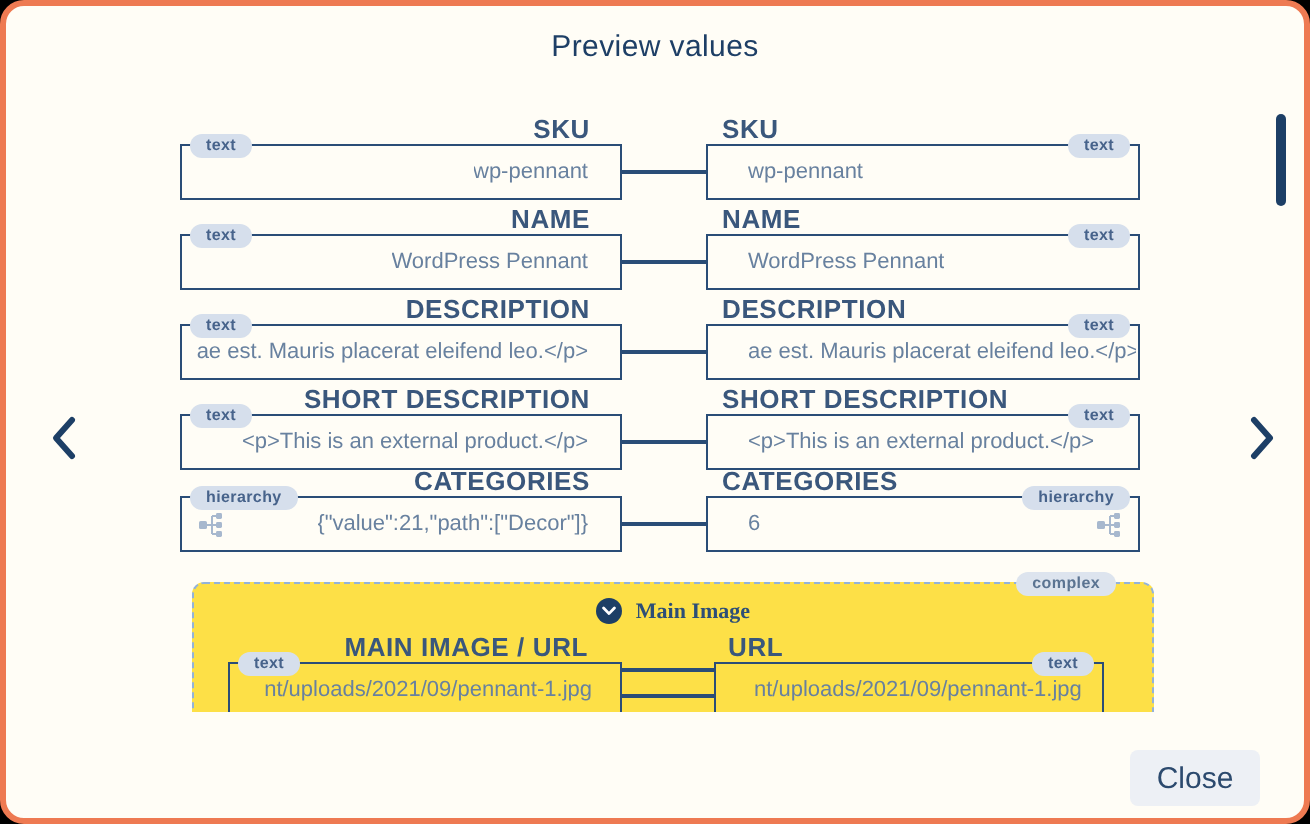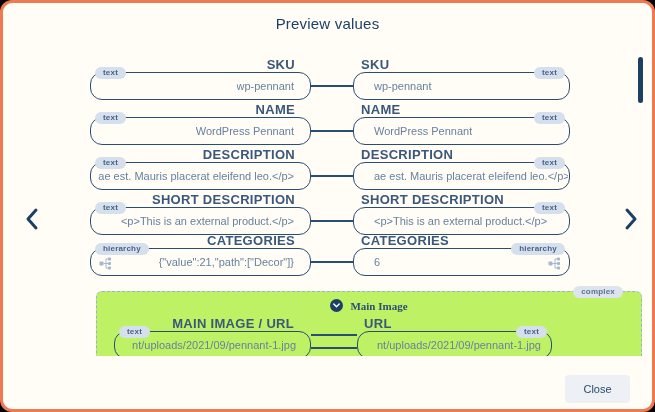--- a/index.html
+++ b/index.html
@@ -18,21 +18,21 @@
   .scroll-area{position:absolute;top:0;left:0;width:100%;height:353px;overflow:hidden;}
   .map-row{position:absolute;left:0;width:100%;height:40px;}
   .lbl{
     position:absolute;font-size:13px;font-weight:bold;color:#3a577c;
     letter-spacing:.3px;white-space:nowrap;height:10px;line-height:10px;
   }
   .lbl-left{left:87px;width:213px;text-align:right;padding-right:8px;box-sizing:border-box;top:-12px;}
   .lbl-right{left:358px;top:-12px;}
   .box{
     position:absolute;top:0;height:28px;box-sizing:border-box;
-    border:1.5px solid #2a4d77;border-radius:12px;background:transparent;text-decoration:underline;
+    border:1.5px solid #2a4d77;border-radius:0;background:transparent;text-decoration:underline;
   }
   .box-left{left:87px;width:221px;}
   .box-right{left:350px;width:217px;}
   .val{
     position:absolute;top:0;height:100%;line-height:26px;font-size:11px;color:#68819f;
     white-space:nowrap;overflow:hidden;max-width:90%;
   }
   .val-right{right:16px;}
   .val-left{left:20px;}
   .badge{
@@ -40,22 +40,22 @@
     border-radius:7px;background:#d6dfec;color:#47638b;font-size:8px;font-weight:bold;
     letter-spacing:.2px;white-space:nowrap;
   }
   .badge-tl{left:4px;}
   .badge-tr{right:4px;}
   .connector{position:absolute;left:308px;width:42px;height:2px;background:#2a4d77;top:13px;}
   .hicon{position:absolute;top:7px;}
   .hicon-left{left:8px;}
   .hicon-right{right:8px;}
   .complex{
-    position:absolute;left:93px;top:288px;width:546px;height:80px;box-sizing:border-box;
-    border:1px dashed #93b3d9;border-radius:6px;background:#bef264;
+    position:absolute;left:93px;top:288px;width:481px;height:80px;box-sizing:border-box;
+    border:1px dashed #93b3d9;border-radius:6px;background:#fde047;
   }
   .badge-complex{right:18px;background:#dde4ee;color:#5b7492;}
   .group-header{
     position:absolute;top:7px;left:0;width:100%;display:flex;align-items:center;
     justify-content:center;gap:7px;font-family:Liberation Serif, serif;
   }
   .collapse-circle{
     width:13px;height:13px;border-radius:50%;background:#1d3f66;display:inline-flex;
     align-items:center;justify-content:center;cursor:pointer;
   }
@@ -71,21 +71,21 @@
   .inner-connector.c2{top:55px;}
   .scrollbar-thumb{
     position:absolute;left:635px;top:54px;width:5px;height:46px;border-radius:3px;
     background:#1d3f66;cursor:pointer;
   }
   .arrow{position:absolute;width:16px;height:24px;cursor:pointer;}
   .arrow-left{left:21px;top:204px;}
   .arrow-right{left:620px;top:204px;}
   .close-btn{
     position:absolute;left:562px;top:372px;width:65px;height:28px;border:none;
-    border-radius:4px;background:#edf0f5;color:#2c4a6e;font-size:11px;
+    border-radius:4px;background:#edf0f5;color:#2c4a6e;font-size:15px;
     font-family:"Liberation Sans",sans-serif;cursor:pointer;
   }
 </style>
 </head>
 <body>
 
 <div class="modal">
   <h1 class="title">Preview values</h1>
 
   <div class="scroll-area">

